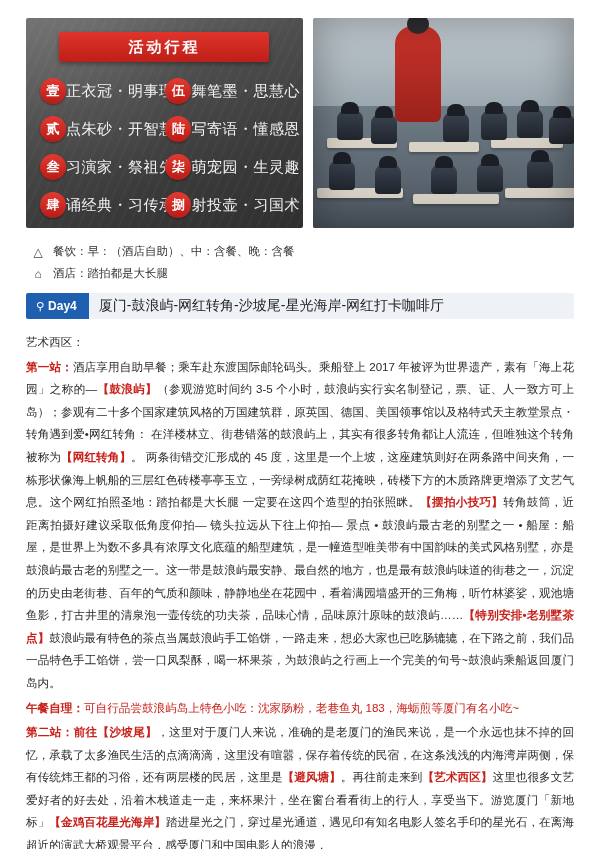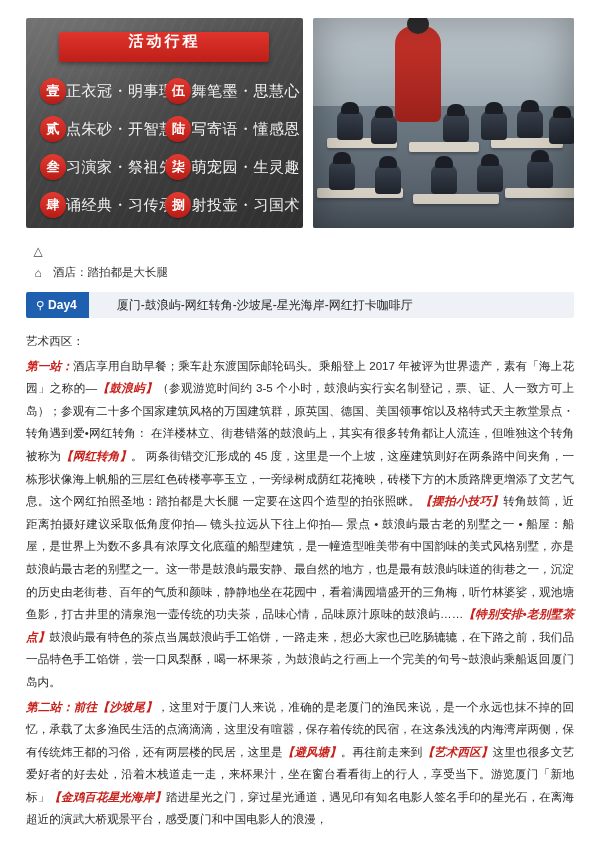--- a/index.html
+++ b/index.html
@@ -31,21 +31,21 @@
     content:"";position:absolute;inset:0;
     background:
       repeating-linear-gradient(115deg, rgba(255,255,255,0.035) 0 2px, rgba(0,0,0,0) 2px 9px);
     opacity:.7;
   }
   .ribbon-wrap{position:relative;margin:14px auto 0 auto;width:210px;height:32px;}
   .ribbon{
     position:absolute;left:0;top:0;width:210px;height:30px;
     background:linear-gradient(180deg,#e0342c,#bd1f18);
     border-radius:3px;
-    display:flex;justify-content:center;
+    display:flex;align-items:center;justify-content:center;
     box-shadow:0 2px 4px rgba(0,0,0,.35);
   }
   .ribbon span{color:#fff;font-size:15px;font-weight:bold;letter-spacing:3px;}
   .ribbon-tail-l,.ribbon-tail-r{
     position:absolute;top:7px;width:26px;height:18px;background:#8f1611;z-index:-1;
   }
   .ribbon-tail-l{left:-18px;clip-path:polygon(0 0,100% 0,100% 100%,0 100%,30% 50%);}
   .ribbon-tail-r{right:-18px;clip-path:polygon(0 0,100% 0,70% 50%,100% 100%,0 100%);}
 
   .agenda{position:relative;margin:14px 12px 0 14px;display:flex;flex-wrap:wrap;}
@@ -89,30 +89,30 @@
   .day-head{
     margin-top:12px;display:flex;align-items:stretch;height:26px;
   }
   .day-tag{
     background:#1f5fb0;color:#fff;font-size:12px;font-weight:bold;
     display:flex;align-items:center;gap:4px;padding:0 12px 0 10px;
     border-radius:2px 0 0 2px;
   }
   .day-tag .pin{font-size:11px;}
   .day-title{
-    flex:1;background:#eef2f6;color:#222;font-size:12px;
-    display:flex;align-items:center;padding-left:28px;border-radius:0 2px 2px 0;
+    flex:1;background:#eef2f6;color:#222;font-size:14px;
+    display:flex;align-items:center;padding-left:10px;border-radius:0 2px 2px 0;
   }
 
   
   .body{margin-top:12px;font-size:11.6px;line-height:1.95;color:#2b2b2b;text-align:justify;}
   .body p{margin:0 0 2px 0;text-indent:0;}
   .indent{text-indent:24px;}
   .red{color:#c8201a;}
-  .red-b{color:#c8201a;font-weight:bold;font-style:italic;}
+  .red-b{color:#c8201a;font-weight:bold;}
   .note{margin-top:6px;}
 </style>
 </head>
 <body>
 
 <div class="page">
 
   <div class="top-row">
 
     <div class="itinerary-card">
@@ -180,20 +180,21 @@
       <div class="pupil" style="left:118px;top:146px;"></div>
       <div class="pupil" style="left:164px;top:144px;"></div>
       <div class="pupil" style="left:214px;top:140px;"></div>
       <div class="vign"></div>
     </div>
   </div>
 
   <div class="info-block">
     <div class="info-line">
       <span class="ico">△</span>
+      <span>餐饮：早：（酒店自助）、中：含餐、晚：含餐</span>
     </div>
     <div class="info-line">
       <span class="ico">⌂</span>
       <span>酒店：踏拍都是大长腿</span>
     </div>
   </div>
 
   <div class="day-head">
     <div class="day-tag">
       <span class="pin">⚲</span>
@@ -203,19 +204,22 @@
   </div>
 
   <div class="body">
 
     <p>艺术西区：</p>
 
     <p class="indent">
       <span class="red-b">第一站：</span><span>酒店享用自助早餐；乘车赴东渡国际邮轮码头。乘船登上 2017 年被评为世界遗产，素有「海上花园」之称的—</span><span class="red-b">【鼓浪屿】</span><span>（参观游览时间约 3-5 个小时，鼓浪屿实行实名制登记，票、证、人一致方可上岛）；参观有二十多个国家建筑风格的万国建筑群，原英国、德国、美国领事馆以及格特式天主教堂景点・转角遇到爱•网红转角： 在洋楼林立、街巷错落的鼓浪屿上，其实有很多转角都让人流连，但唯独这个转角被称为</span><span class="red-b">【网红转角】</span><span>。 两条街错交汇形成的 45 度，这里是一个上坡，这座建筑则好在两条路中间夹角，一栋形状像海上帆船的三层红色砖楼亭亭玉立，一旁绿树成荫红花掩映，砖楼下方的木质路牌更增添了文艺气息。这个网红拍照圣地：踏拍都是大长腿 一定要在这四个造型的拍张照眯。</span><span class="red-b">【摆拍小技巧】</span><span>转角鼓筒，近距离拍摄好建议采取低角度仰拍— 镜头拉远从下往上仰拍— 景点 • 鼓浪屿最古老的别墅之一 • 船屋：船屋，是世界上为数不多具有浓厚文化底蕴的船型建筑，是一幢造型唯美带有中国韵味的美式风格别墅，亦是鼓浪屿最古老的别墅之一。这一带是鼓浪屿最安静、最自然的地方，也是最有鼓浪屿味道的街巷之一，沉淀的历史由老街巷、百年的气质和颜味，静静地坐在花园中，看着满园墙盛开的三角梅，听竹林婆娑，观池塘鱼影，打古井里的清泉泡一壶传统的功夫茶，品味心情，品味原汁原味的鼓浪屿……</span><span class="red-b">【特别安排•老别墅茶点】</span><span>鼓浪屿最有特色的茶点当属鼓浪屿手工馅饼，一路走来，想必大家也已吃肠辘辘，在下路之前，我们品一品特色手工馅饼，尝一口凤梨酥，喝一杯果茶，为鼓浪屿之行画上一个完美的句号~鼓浪屿乘船返回厦门岛内。</span>
     </p>
 
+    <p class="indent note">
+      <span class="red-b">午餐自理：</span><span class="red">可自行品尝鼓浪屿岛上特色小吃：沈家肠粉，老巷鱼丸 183，海蛎煎等厦门有名小吃~</span>
+    </p>
 
     <p class="indent note">
       <span class="red-b">第二站：</span><span class="red-b">前往【沙坡尾】</span><span>，这里对于厦门人来说，准确的是老厦门的渔民来说，是一个永远也抹不掉的回忆，承载了太多渔民生活的点滴滴滴，这里没有喧嚣，保存着传统的民宿，在这条浅浅的内海湾岸两侧，保有传统炜王都的习俗，还有两层楼的民居，这里是</span><span class="red-b">【避风塘】</span><span>。再往前走来到</span><span class="red-b">【艺术西区】</span><span>这里也很多文艺爱好者的好去处，沿着木栈道走一走，来杯果汁，坐在窗台看看街上的行人，享受当下。游览厦门「新地标」</span><span class="red-b">【金鸡百花星光海岸】</span><span>踏进星光之门，穿过星光通道，遇见印有知名电影人签名手印的星光石，在离海超近的演武大桥观景平台，感受厦门和中国电影人的浪漫，</span>
     </p>
 
   </div>
 </div>
 
 </body></html>

